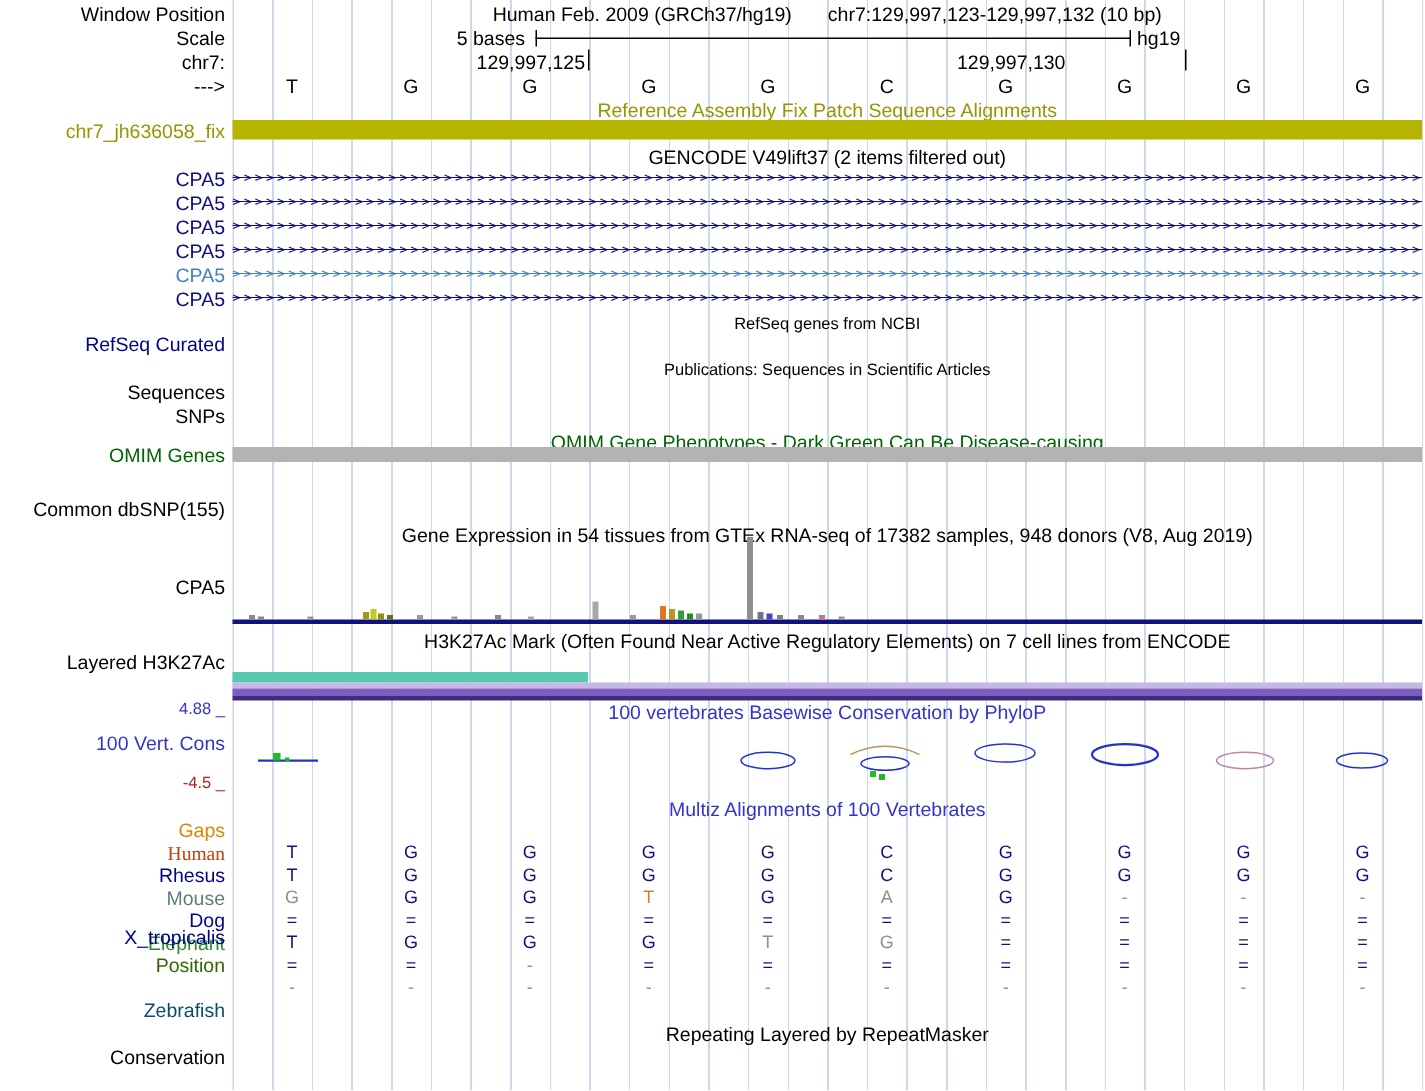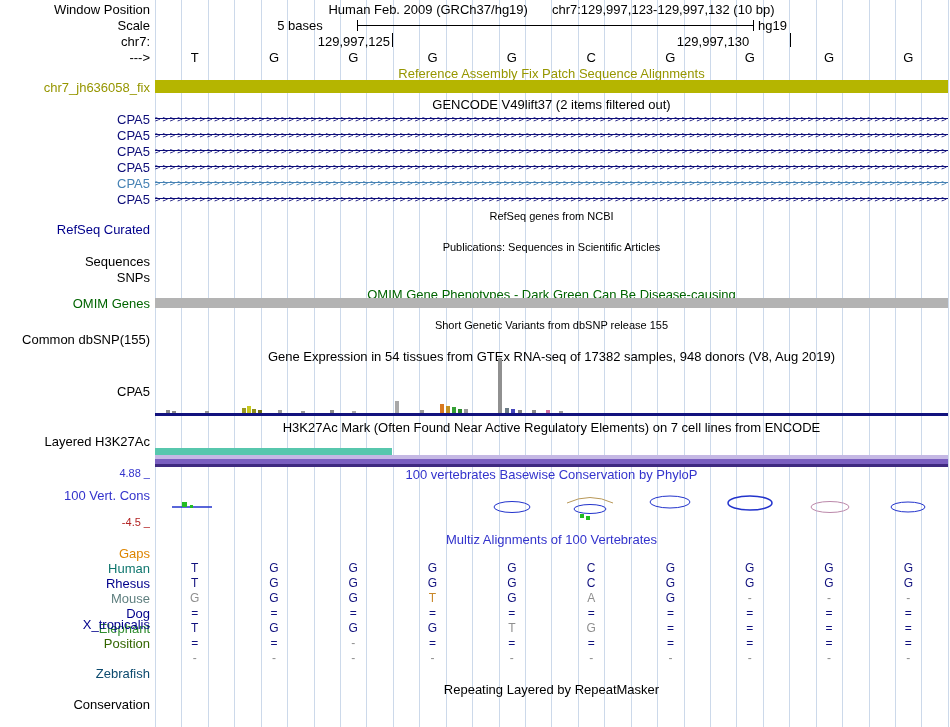--- a/index.html
+++ b/index.html
@@ -33,30 +33,30 @@
 <div id="page">
   <div class="grid"></div>
 
   <div class="side-label" style="top:2px">Window Position</div>
   <div class="hdr-center" style="top:2px">
     <span>Human Feb. 2009 (GRCh37/hg19)</span>
     <span>chr7:129,997,123-129,997,132 (10 bp)</span>
   </div>
 
   <div class="side-label" style="top:18px">Scale</div>
-  <div class="abs" style="left:250px;top:18px;width:100px;text-align:center">5 bases</div>
+  <div class="abs" style="left:250px;top:18px;width:100px;text-align:right">5 bases</div>
   <div class="tick" style="left:357px;top:20px;height:11px"></div>
   <div class="hline" style="left:357px;top:25px;width:397px"></div>
   <div class="tick" style="left:753px;top:20px;height:11px"></div>
   <div class="abs" style="left:758px;top:18px">hg19</div>
 
   <div class="side-label" style="top:34px">chr7:</div>
   <div class="abs" style="left:240px;top:34px;width:150px;text-align:right">129,997,125</div>
   <div class="tick" style="left:392px;top:33px;height:14px"></div>
-  <div class="abs" style="left:638px;top:34px;width:150px;text-align:center">129,997,130</div>
+  <div class="abs" style="left:638px;top:34px;width:150px;text-align:left">129,997,130</div>
   <div class="tick" style="left:790px;top:33px;height:14px"></div>
 
   <div class="side-label" style="top:50px">---&gt;</div>
   <div class="row10" style="top:50px" id="base-row">
       <span>T</span>
       <span>G</span>
       <span>G</span>
       <span>G</span>
       <span>G</span>
       <span>C</span>
@@ -76,21 +76,20 @@
   <div class="side-label" style="top:222px;color:#00008b">RefSeq Curated</div>
 
   <div class="title sm" style="top:240px">Publications: Sequences in Scientific Articles</div>
   <div class="side-label" style="top:254px">Sequences</div>
   <div class="side-label" style="top:270px">SNPs</div>
 
   <div class="title" style="top:287px;color:#006400">OMIM Gene Phenotypes - Dark Green Can Be Disease-causing</div>
   <div class="side-label" style="top:296px;color:#006400">OMIM Genes</div>
   <div class="bar" style="left:155px;top:298px;width:793px;height:10px;background:#b3b3b3"></div>
 
-  <div class="title sm" style="top:318px">Short Genetic Variants from dbSNP release 155</div>
   <div class="side-label" style="top:332px">Common dbSNP(155)</div>
 
   <div class="title" style="top:349px">Gene Expression in 54 tissues from GTEx RNA-seq of 17382 samples, 948 donors (V8, Aug 2019)</div>
   <div class="side-label" style="top:384px">CPA5</div>
   <div class="bar" style="left:155px;top:413px;width:793px;height:3px;background:#12127e"></div>
 
   <div class="title" style="top:420px">H3K27Ac Mark (Often Found Near Active Regulatory Elements) on 7 cell lines from ENCODE</div>
   <div class="side-label" style="top:434px">Layered H3K27Ac</div>
   <div class="bar" style="left:155px;top:448px;width:237px;height:7px;background:#57c7ad"></div>
   <div class="bar" style="left:155px;top:455px;width:793px;height:4px;background:#c5b8e4"></div>
@@ -151,21 +150,21 @@
     <div class="gtex-bar" style="left: 452px; top: 407px; height: 6px; background: rgb(53, 160, 53);"></div>
     <div class="gtex-bar" style="left: 458px; top: 409px; height: 4px; background: rgb(42, 138, 42);"></div>
     <div class="gtex-bar" style="left: 464px; top: 409px; height: 4px; background: rgb(153, 153, 153);"></div>
     <div class="gtex-bar" style="left: 498px; top: 358px; height: 55px; background: rgb(144, 144, 144);"></div>
     <div class="gtex-bar" style="left: 505px; top: 408px; height: 5px; background: rgb(106, 122, 133);"></div>
     <div class="gtex-bar" style="left: 511px; top: 409px; height: 4px; background: rgb(69, 69, 187);"></div>
     <div class="gtex-bar" style="left: 518px; top: 410px; height: 3px; background: rgb(128, 128, 128);"></div>
     <div class="gtex-bar" style="left: 532px; top: 410px; height: 3px; background: rgb(138, 138, 138);"></div>
     <div class="gtex-bar" style="left: 546px; top: 410px; height: 3px; background: rgb(207, 111, 159);"></div>
     <div class="gtex-bar" style="left: 559px; top: 411px; height: 2px; background: rgb(154, 154, 154);"></div>
-    <div class="side-label" style="top: 561px; color: #0f766e;">Human</div>
+    <div class="side-label" style="top: 561px; color: #c2410c; font-family: Liberation Serif, serif;">Human</div>
     <div class="aln-row" style="top: 561px;">
       <span class="aln-cell cn">T</span>
       <span class="aln-cell cn">G</span>
       <span class="aln-cell cn">G</span>
       <span class="aln-cell cn">G</span>
       <span class="aln-cell cn">G</span>
       <span class="aln-cell cn">C</span>
       <span class="aln-cell cn">G</span>
       <span class="aln-cell cn">G</span>
       <span class="aln-cell cn">G</span>

